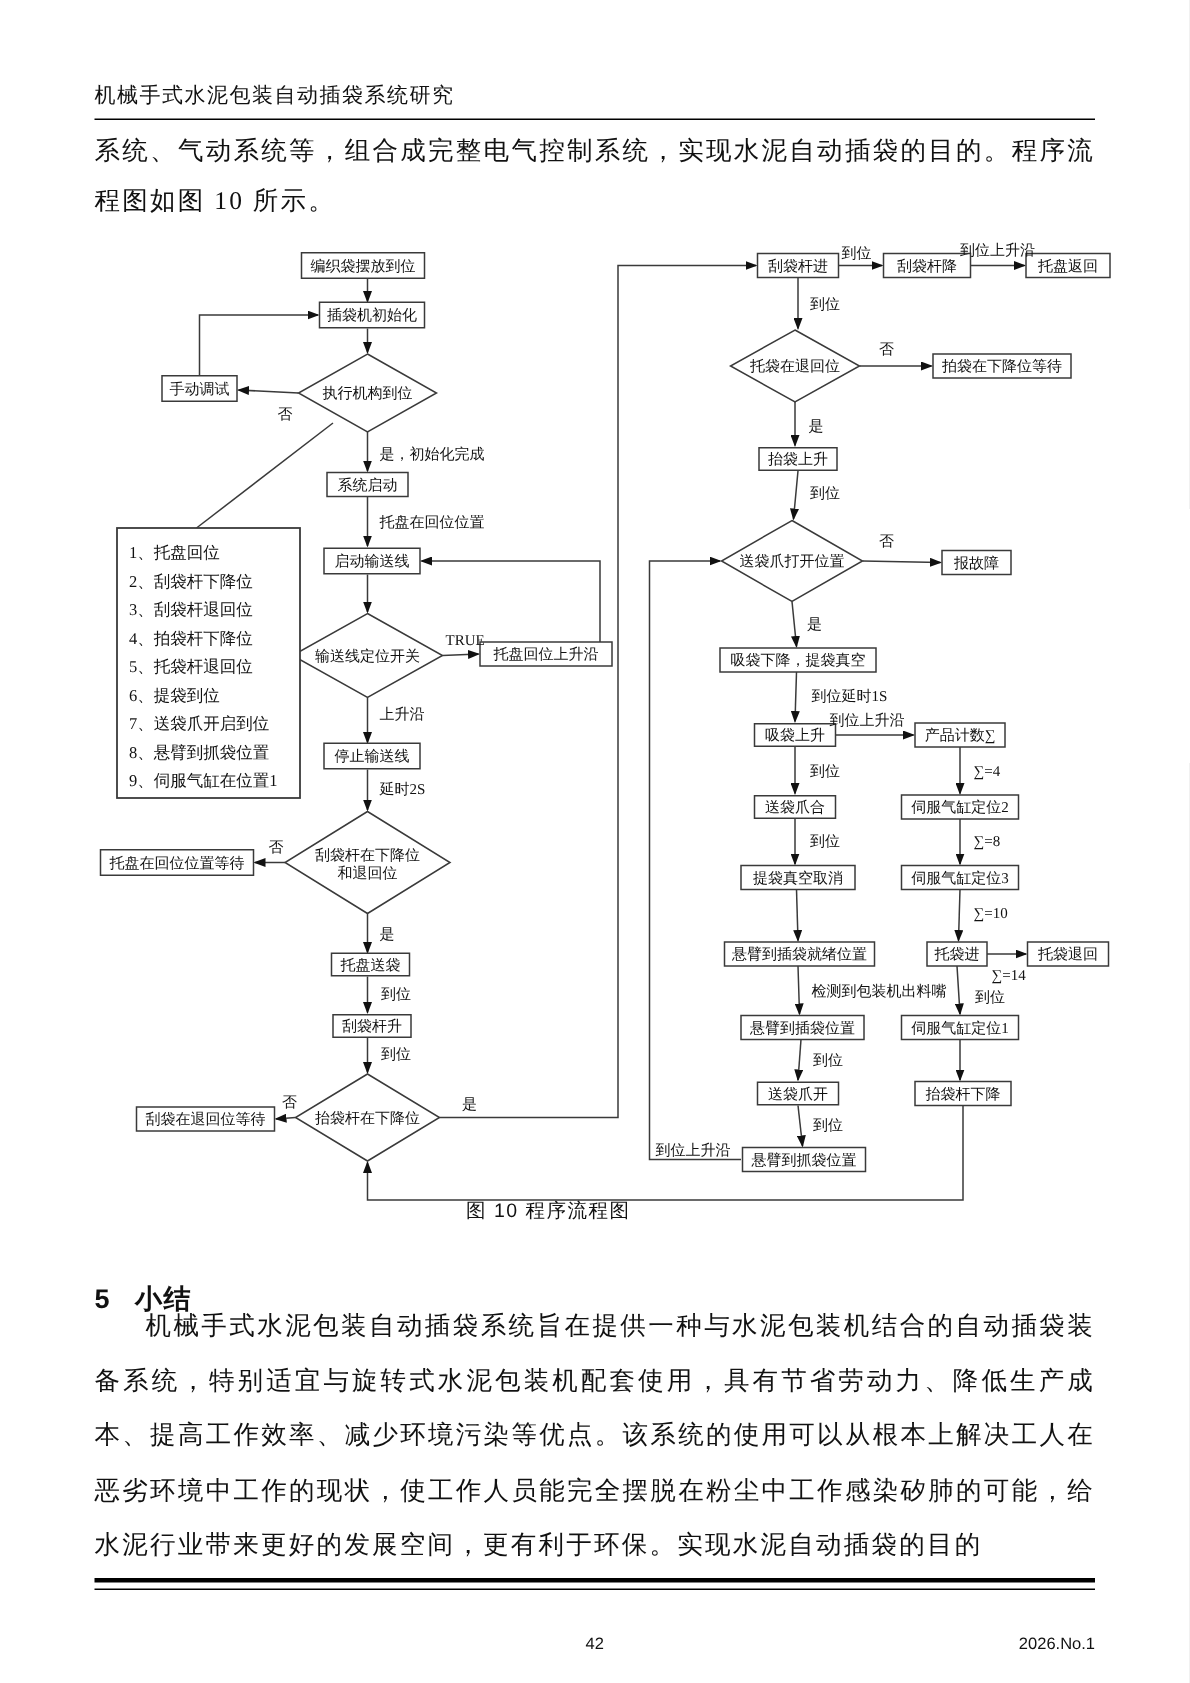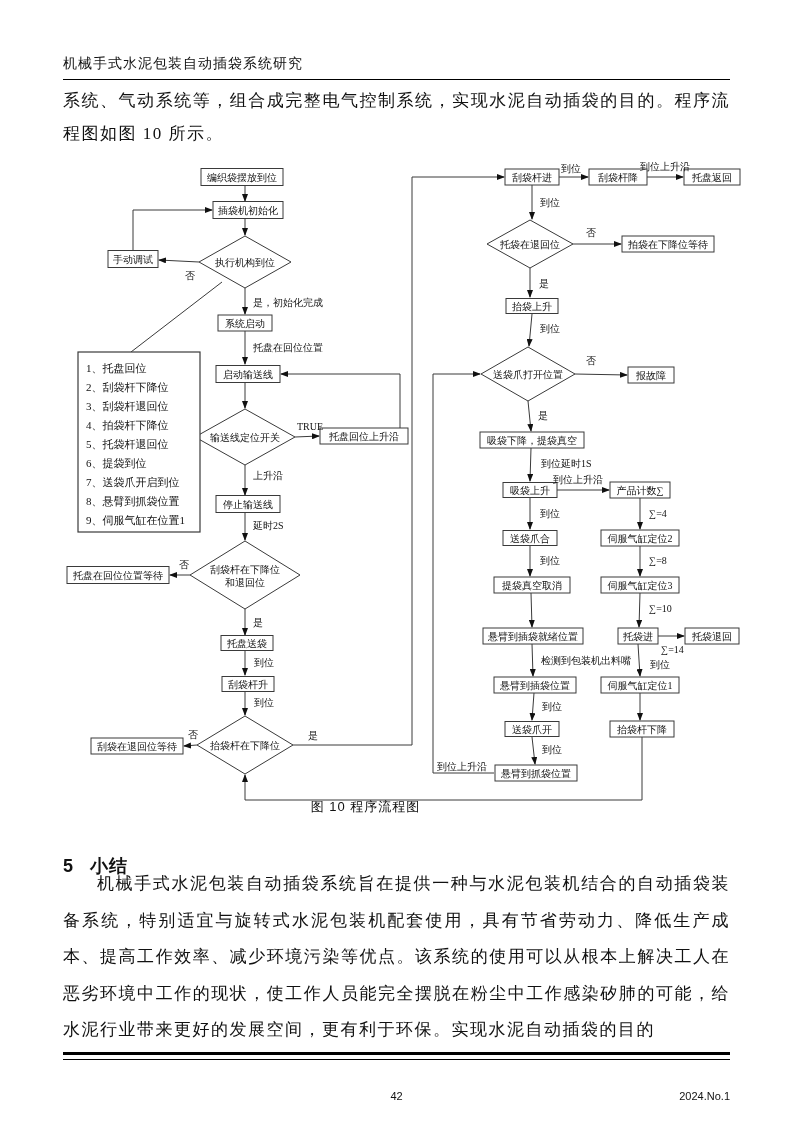--- a/index.html
+++ b/index.html
@@ -238,16 +238,16 @@
 
   <div class="sec-heading">
     <span class="num">5</span><span>小结</span>
   </div>
 
   <div class="para para2">机械手式水泥包装自动插袋系统旨在提供一种与水泥包装机结合的自动插袋装备系统，特别适宜与旋转式水泥包装机配套使用，具有节省劳动力、降低生产成本、提高工作效率、减少环境污染等优点。该系统的使用可以从根本上解决工人在恶劣环境中工作的现状，使工作人员能完全摆脱在粉尘中工作感染矽肺的可能，给水泥行业带来更好的发展空间，更有利于环保。实现水泥自动插袋的目的</div>
 
   <div class="footer-rule"></div>
   <div class="footer-text">
     <span class="page-num">42</span>
-    <span class="issue">2024.No.1</span>
+    <span class="issue">2026.No.1</span>
   </div>
 
 </div>
 
 </body></html>

